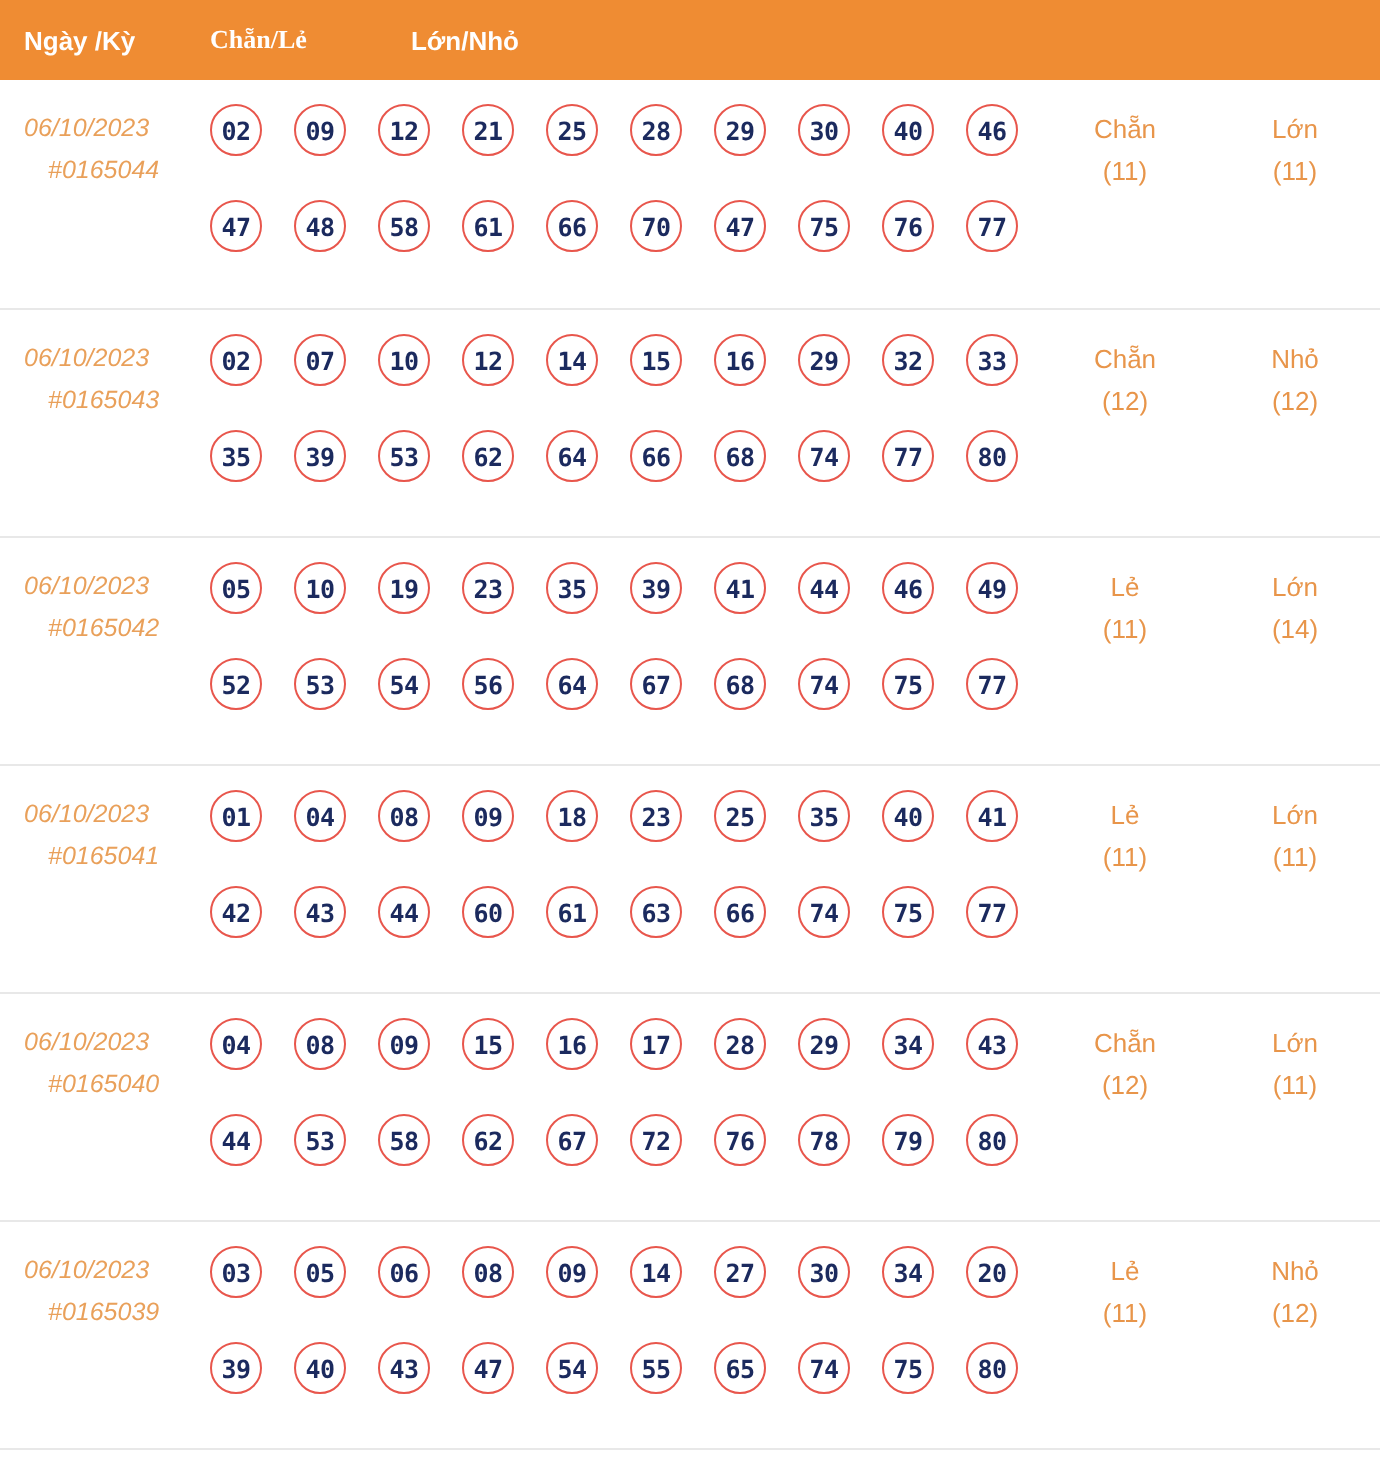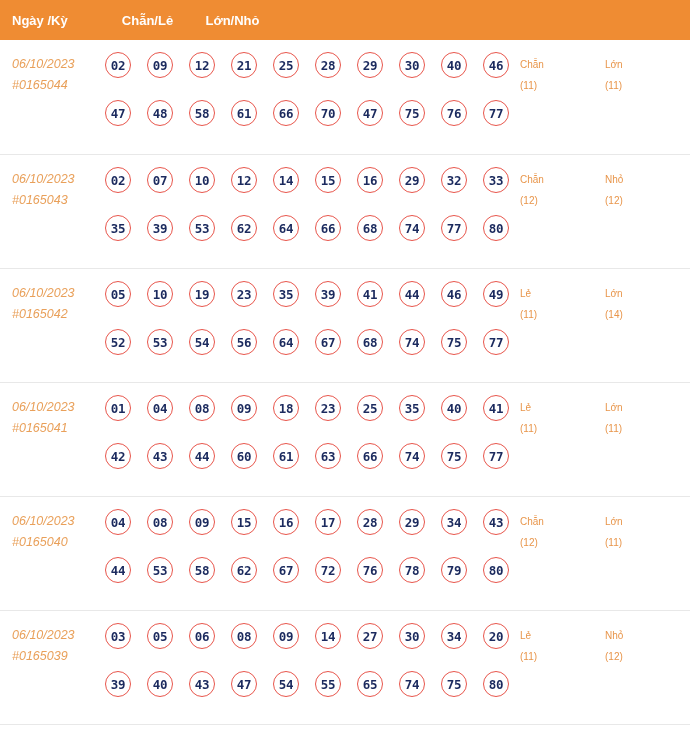--- a/index.html
+++ b/index.html
@@ -21,21 +21,21 @@
     background: #ef8c33;
     display: flex;
     align-items: center;
     color: #ffffff;
     font-size: 13px;
     font-weight: bold;
     white-space: nowrap;
   }
   .th-date   { width: 105px; padding-left: 12px; }
   .th-result { width: 415px; }
-  .th-oe     { width: 85px; text-align: center; }
+  .th-oe     { width: 85px; text-align: left; font-family: Liberation Serif, serif; }
   .th-bs     { width: 85px; text-align: center; }
 
   
   .row {
     display: flex;
     align-items: flex-start;
     height: 114px;
     border-top: 1px solid #e8e8e8;
     padding-top: 10px;
   }
@@ -44,21 +44,21 @@
 
   .cell-date {
     width: 105px;
     padding-left: 12px;
     color: #e9a05a;
     font-size: 12.5px;
     line-height: 21px;
     padding-top: 4px;
     font-style: italic;
   }
-  .cell-date .id { display: block; }
+  .cell-date .id { display: block; margin-left: 12px; }
 
   .cell-result {
     width: 415px;
     padding-top: 2px;
   }
   .ballrow {
     display: flex;
     gap: 16px;
     height: 48px;
     align-items: flex-start;
@@ -74,23 +74,23 @@
     font-size: 12.5px;
     font-weight: bold;
     display: flex;
     align-items: center;
     justify-content: center;
     flex: 0 0 auto;
     letter-spacing: -0.3px;
   }
   .cell-oe, .cell-bs {
     width: 85px;
-    text-align: left;
+    text-align: center;
     color: #e8954a;
-    font-size: 10px;
+    font-size: 13px;
     line-height: 21px;
     padding-top: 4px;
   }
   .cell-oe .cnt, .cell-bs .cnt { display: block; }
 </style>
 </head>
 <body>
 
 <div class="table">
 

